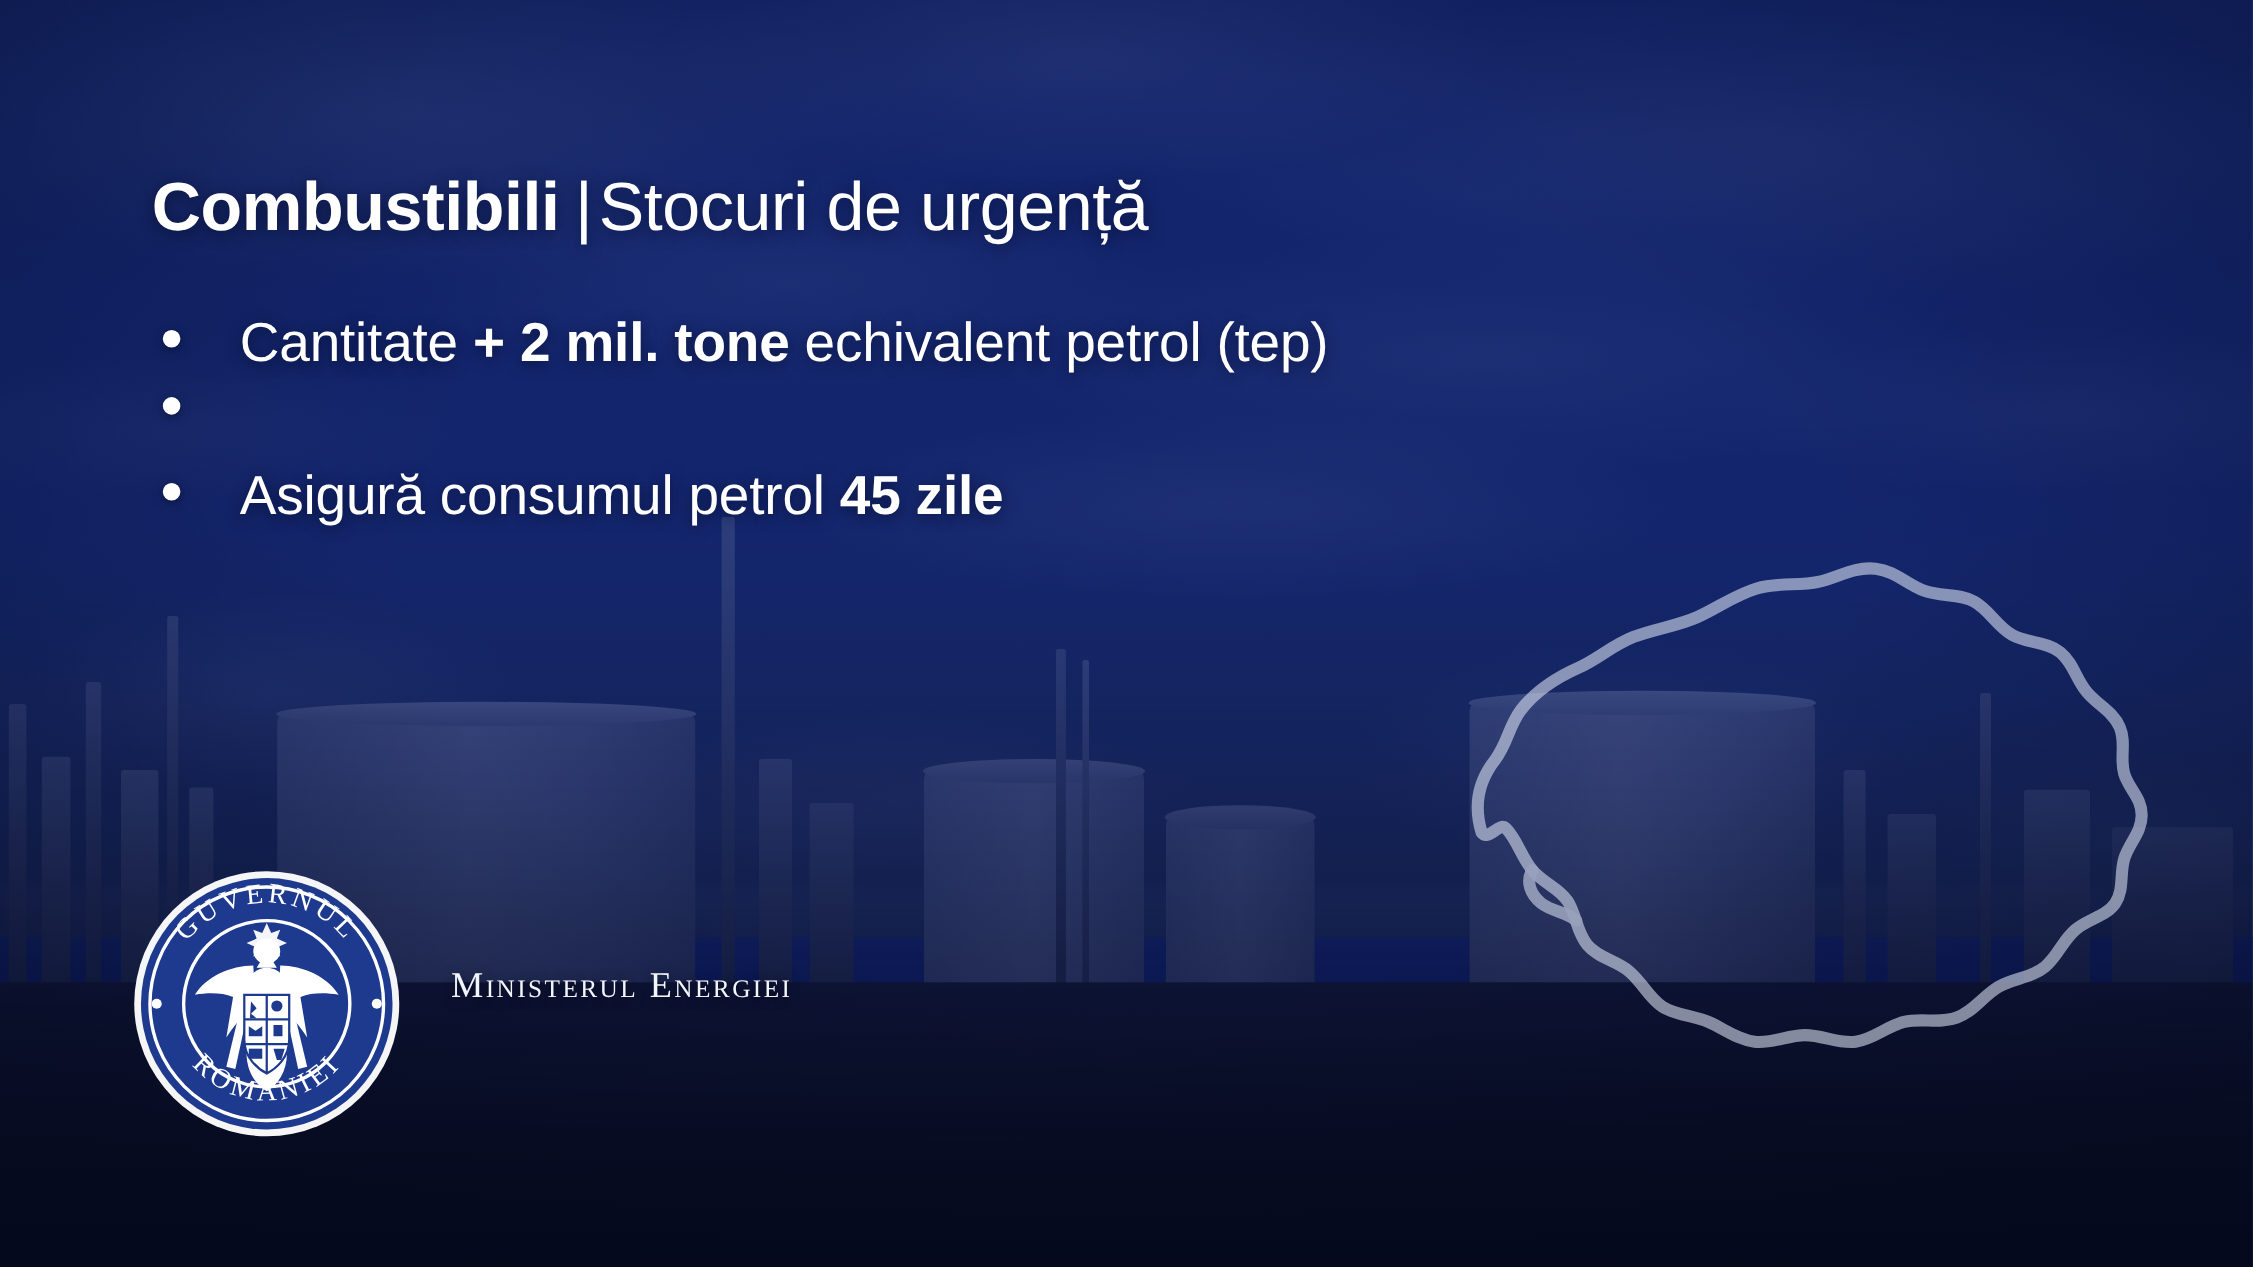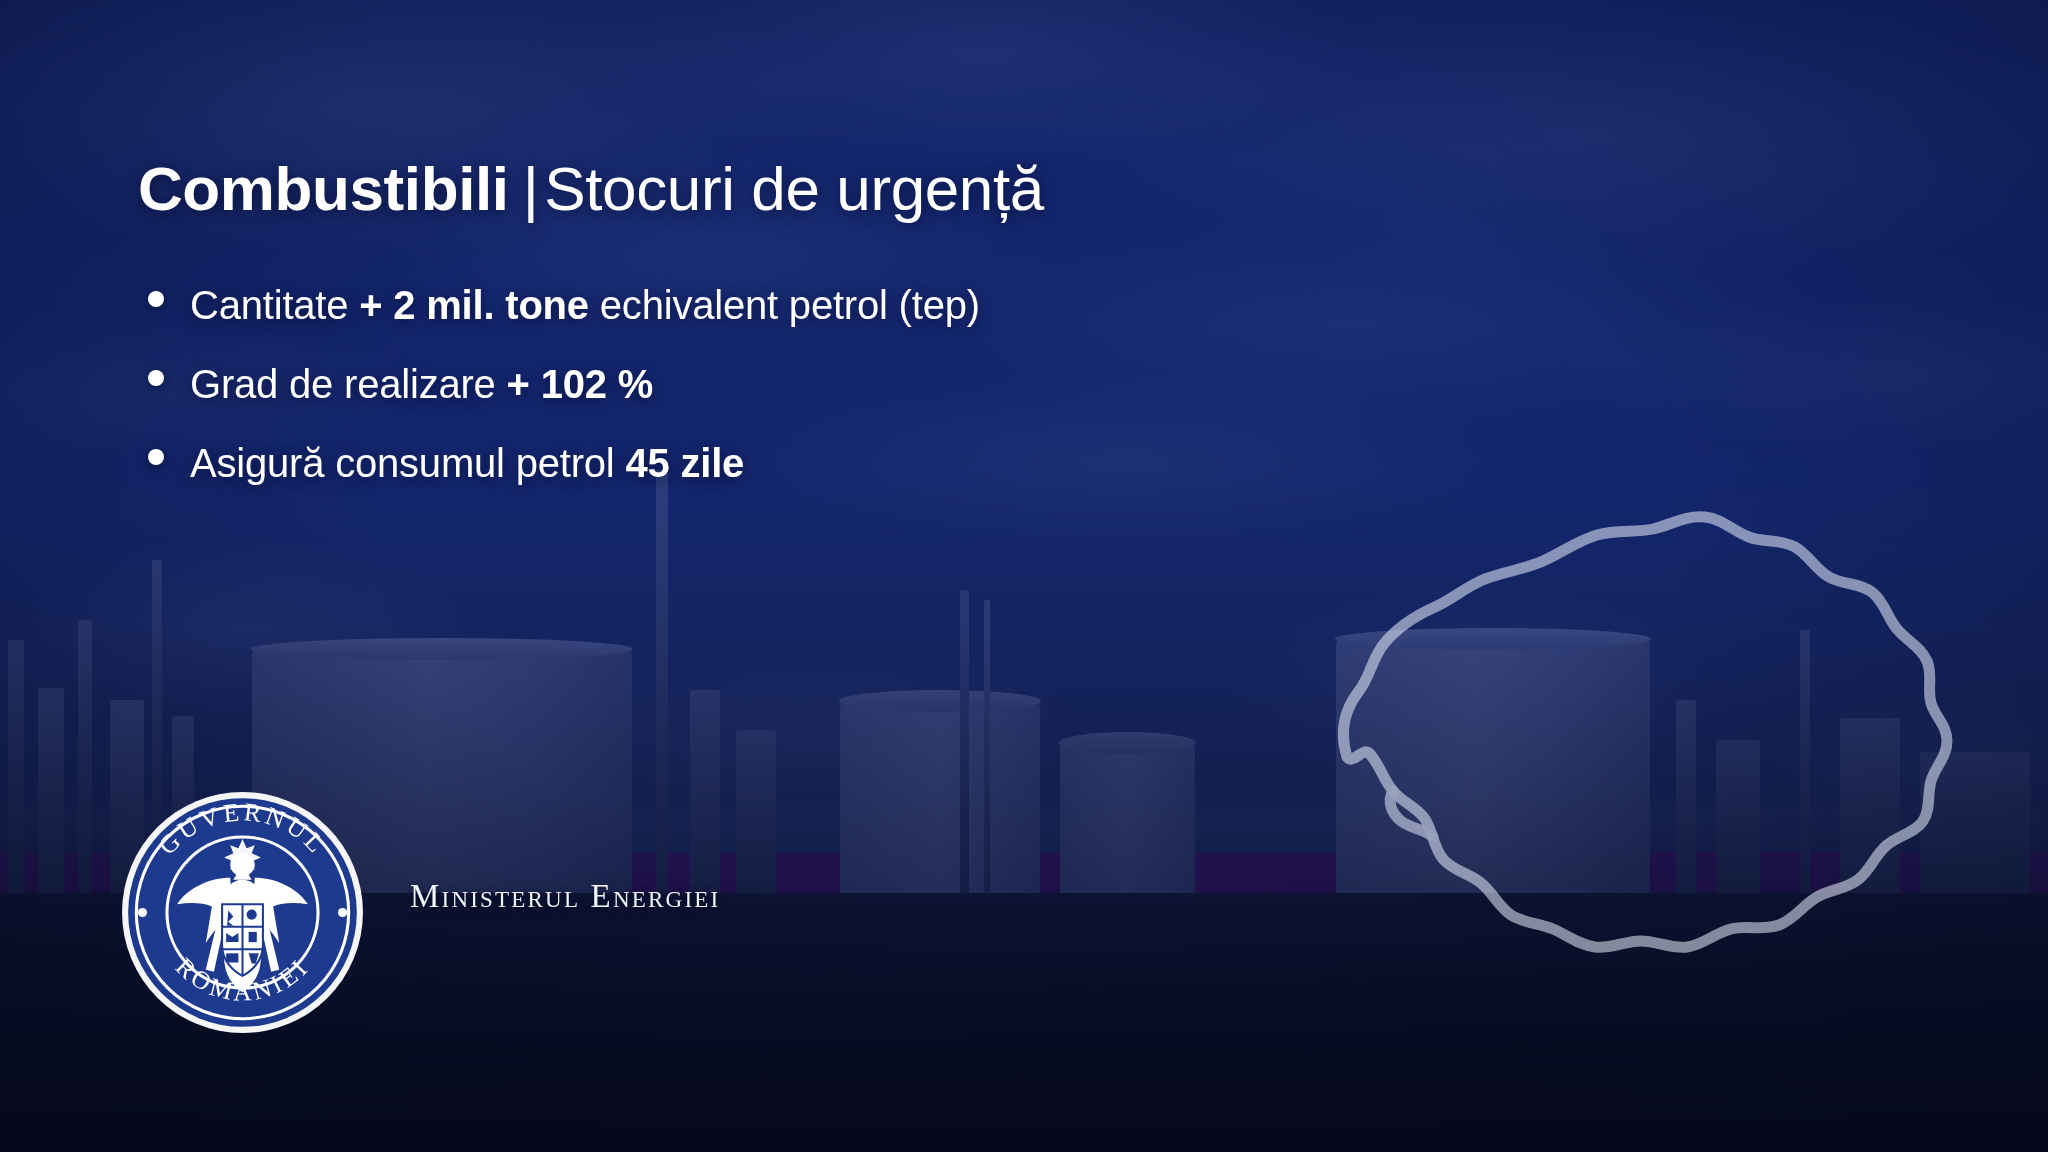--- a/index.html
+++ b/index.html
@@ -5,21 +5,21 @@
 <style>
   html,body{margin:0;padding:0;background:#0b1636;}
   *{box-sizing:border-box;}
 
   .stage{
     position:relative;
     width:2048px;
     height:1152px;
     overflow:hidden;
     font-family:"Liberation Sans", sans-serif;
-    background:#a21caf;
+    background:#1d4ed8;
   }
 
   
   .bg{position:absolute;inset:0;overflow:hidden;}
 
   .sky{
     position:absolute;left:0;top:0;width:100%;height:74%;
     background:
       radial-gradient(ellipse 38% 30% at 18% 12%, rgba(210,222,245,.34), rgba(210,222,245,0) 60%),
       radial-gradient(ellipse 30% 22% at 48% 6%,  rgba(208,220,244,.30), rgba(208,220,244,0) 62%),
@@ -104,25 +104,26 @@
   .bullets{
     position:absolute;
     left:148px; top:282px;
     width:1640px;
   }
   .bullet{
     display:flex;
     align-items:baseline;
     margin-bottom:32px;
     color:#ffffff;
-    font-size:40px;
+    font-size:50px;
     line-height:1.18;
     letter-spacing:-.2px;
     white-space:nowrap;
     text-shadow:0 3px 13px rgba(3,8,28,.55);
+    gap:28px;
   }
   .bullet:last-child{margin-bottom:0;}
   .dot{
     width:16px;height:16px;border-radius:50%;
     background:#ffffff;
     flex:0 0 auto;
     margin-right:26px;
     position:relative;top:-12px;
     box-shadow:0 2px 9px rgba(3,8,28,.5);
   }
@@ -230,21 +231,20 @@
 
   <div class="bullets">
 
     <div class="bullet">
       <span class="dot"></span>
       <span><span class="b-txt">Cantitate </span><span class="b-strong">+ 2 mil. tone</span><span class="b-txt"> echivalent petrol (tep)</span></span>
     </div>
 
     <div class="bullet">
       <span class="dot"></span>
-      <span><span class="b-txt">Grad de realizare </span><span class="b-strong">+ 102 %</span><span class="b-txt"></span></span>
     </div>
 
     <div class="bullet">
       <span class="dot"></span>
       <span><span class="b-txt">Asigură consumul petrol </span><span class="b-strong">45 zile</span><span class="b-txt"></span></span>
     </div>
 
   </div>
 
   <div class="seal">

